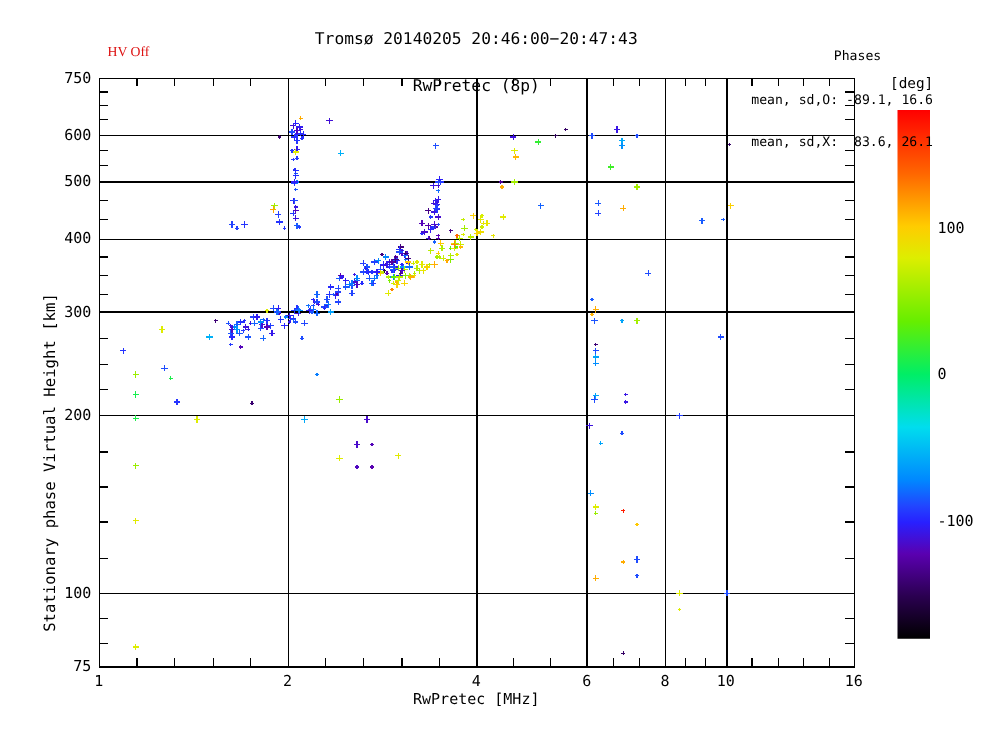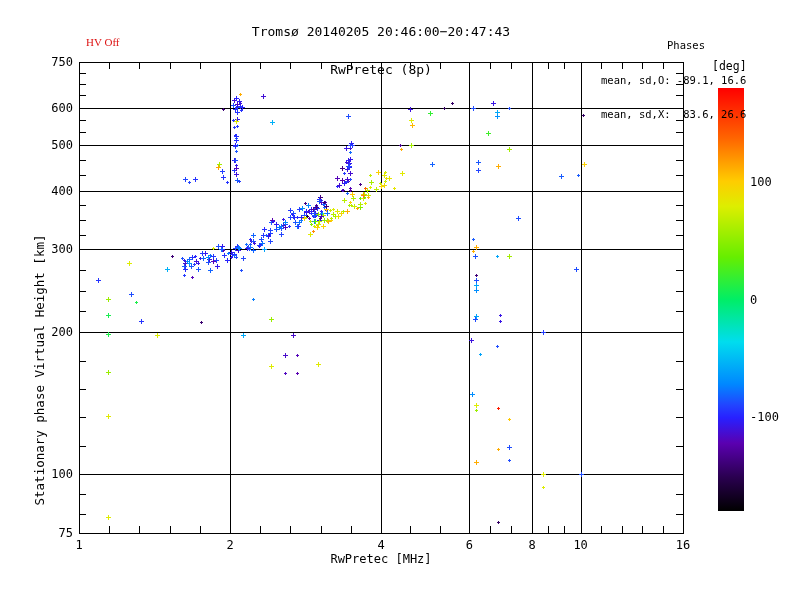--- a/index.html
+++ b/index.html
@@ -921,19 +921,19 @@
       <rect x="498" y="521" width="1" height="3" fill="rgb(52,0,101)" shape-rendering="crispEdges"></rect>
     </svg>
 
   <div class="txt" id="hv-off" style="color: rgb(221, 17, 17);">HV Off</div>
   <div class="txt" id="title">Tromsø 20140205 20:46:00−20:47:43</div>
   <div class="txt" id="subtitle">RwPretec (8p)</div>
 
   <div class="txt" id="phases">
     <div class="ph-title">Phases</div>
     <div>mean, sd,O: -89.1, 16.6</div>
-    <div>mean, sd,X:  83.6, 26.6</div>
+    <div>mean, sd,X:  83.6, 26.1</div>
   </div>
 
   <div class="txt" id="xaxis-title">RwPretec [MHz]</div>
   <div class="txt" id="yaxis-title">Stationary phase Virtual Height [km]</div>
   <div class="txt" id="deg-label">[deg]</div>
 </div>
 
 </body></html>

